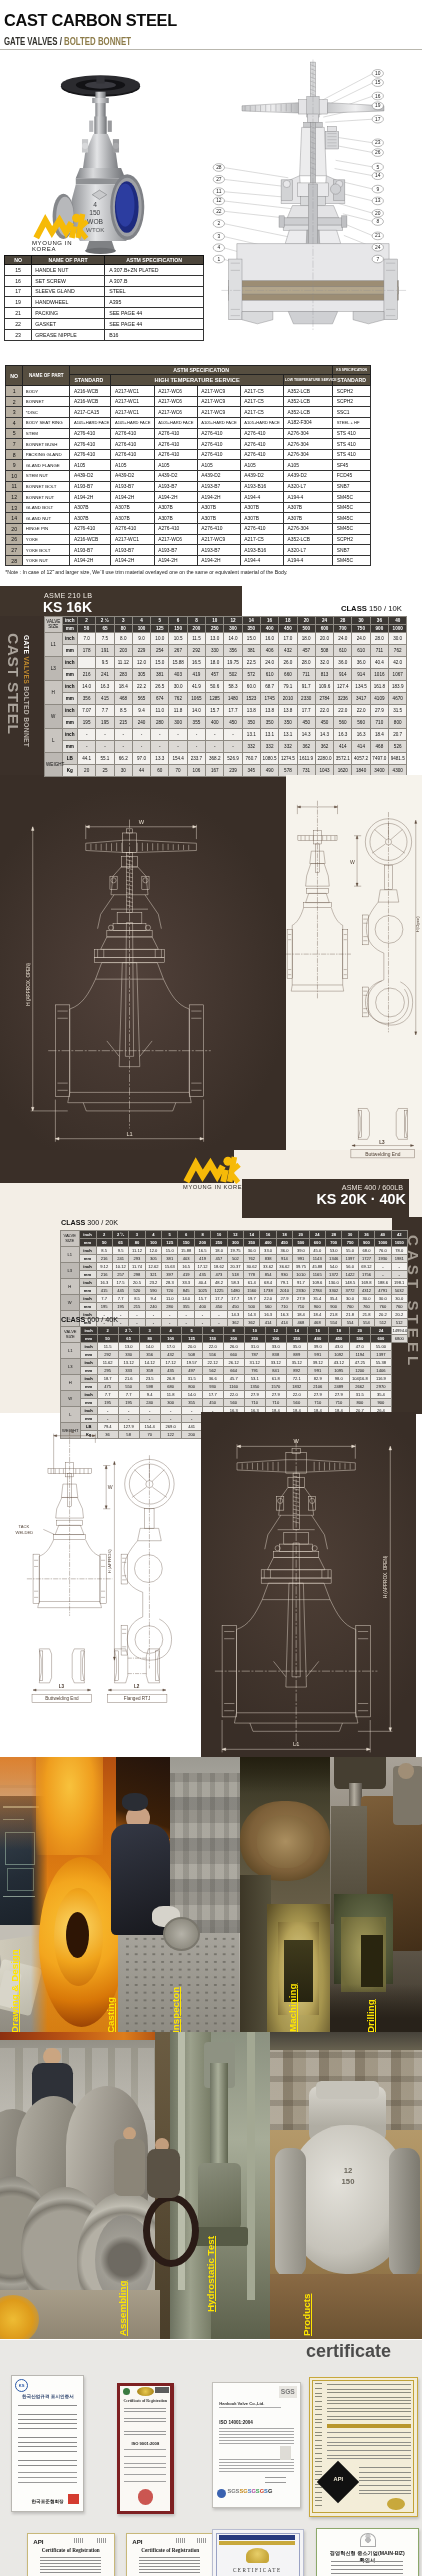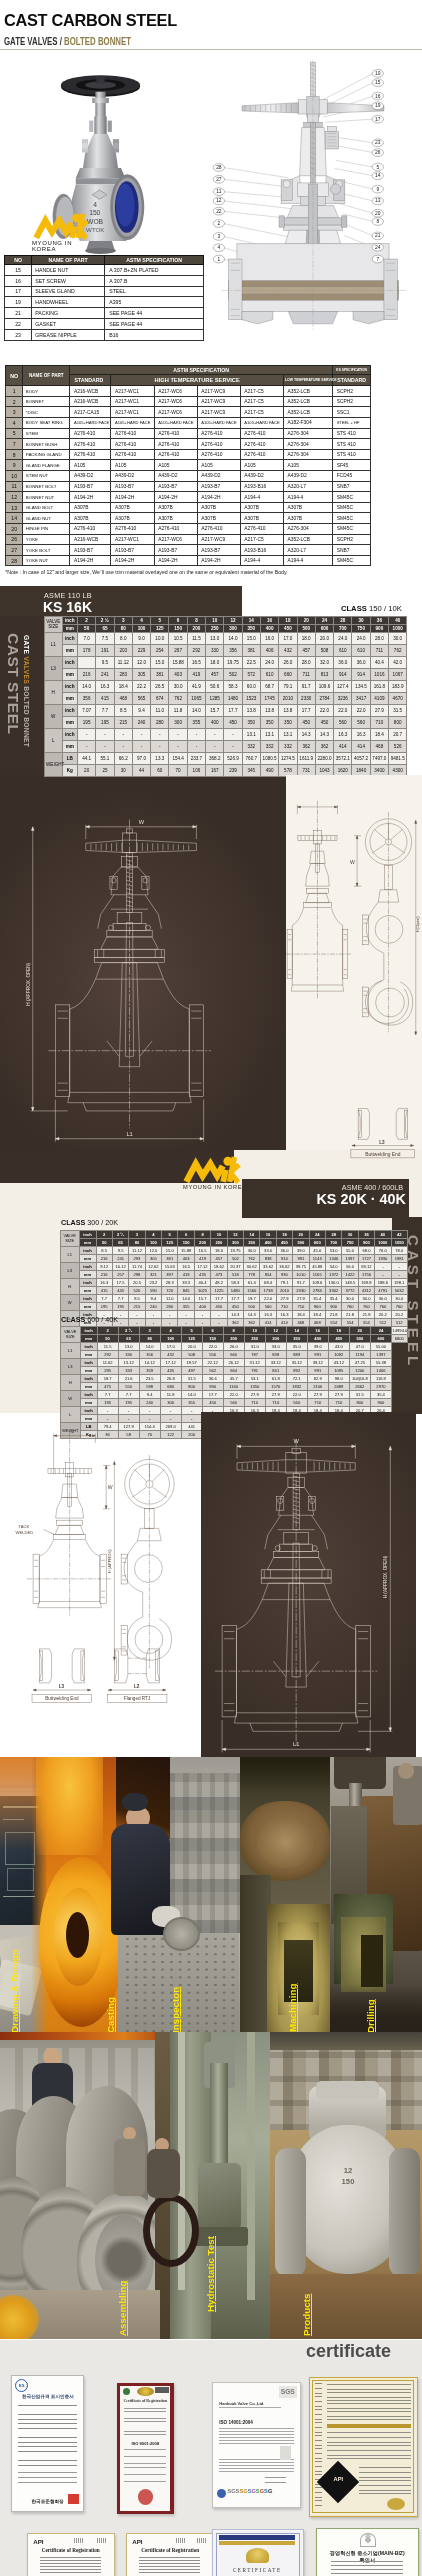--- a/index.html
+++ b/index.html
@@ -509,21 +509,21 @@
         </tbody>
       </table>
     </div>
 
 <div class="abs" style="left:5.2px;top:569px;font-size:5.2px;color:#222;">*Note : In case of 12˝ and larger size, We`ll use trim material overlayed one on the same or equivalent material of the Body.</div>
 
 <div class="abs" style="left:0;top:586px;width:242px;height:30px;background:#3f342b;"></div>
 <div class="abs" style="left:0;top:616px;width:44px;height:159px;background:#3b3029;"></div>
 <div class="abs" style="left:0;top:775px;width:286px;height:375px;background:radial-gradient(ellipse 216px 258px at 45% 55%, #51413a, #392e27 75%);"></div>
 
-<div class="abs" style="left:44px;top:591px;font-size:7.2px;color:#f0ebe4;letter-spacing:0.3px;">ASME 110 LB</div>
+<div class="abs" style="left:44px;top:591px;font-size:7.2px;color:#f0ebe4;letter-spacing:0.3px;">ASME 210 LB</div>
 <div class="abs" style="left:43px;top:599px;font-size:14px;font-weight:bold;color:#fff;">KS 16K</div>
 
 <div class="abs" style="left:0;top:604px;width:402px;text-align:right;font-size:7.7px;color:#111;"><b>CLASS</b> 150 / 10K</div>
 
 <div class="abs vtext" style="left:4.1px;top:633px;font-size:15.5px;font-weight:bold;color:#aaa39b;letter-spacing:0.5px;">CAST STEEL</div>
 
 <div class="abs vtext" style="left:23px;top:635px;font-size:6.7px;font-weight:bold;letter-spacing:0.3px;"><span style="color:#fff;">GATE</span> <span style="color:#c08a2e;">VALVES</span> <span style="color:#b9b2aa;">BOLTED BONNET</span></div>
 
 <div id="t150" class="abs" style="left:44px;top:616px;">
       <table style="width:363px;border-collapse:collapse;table-layout:fixed;font-size:4.6px;">

